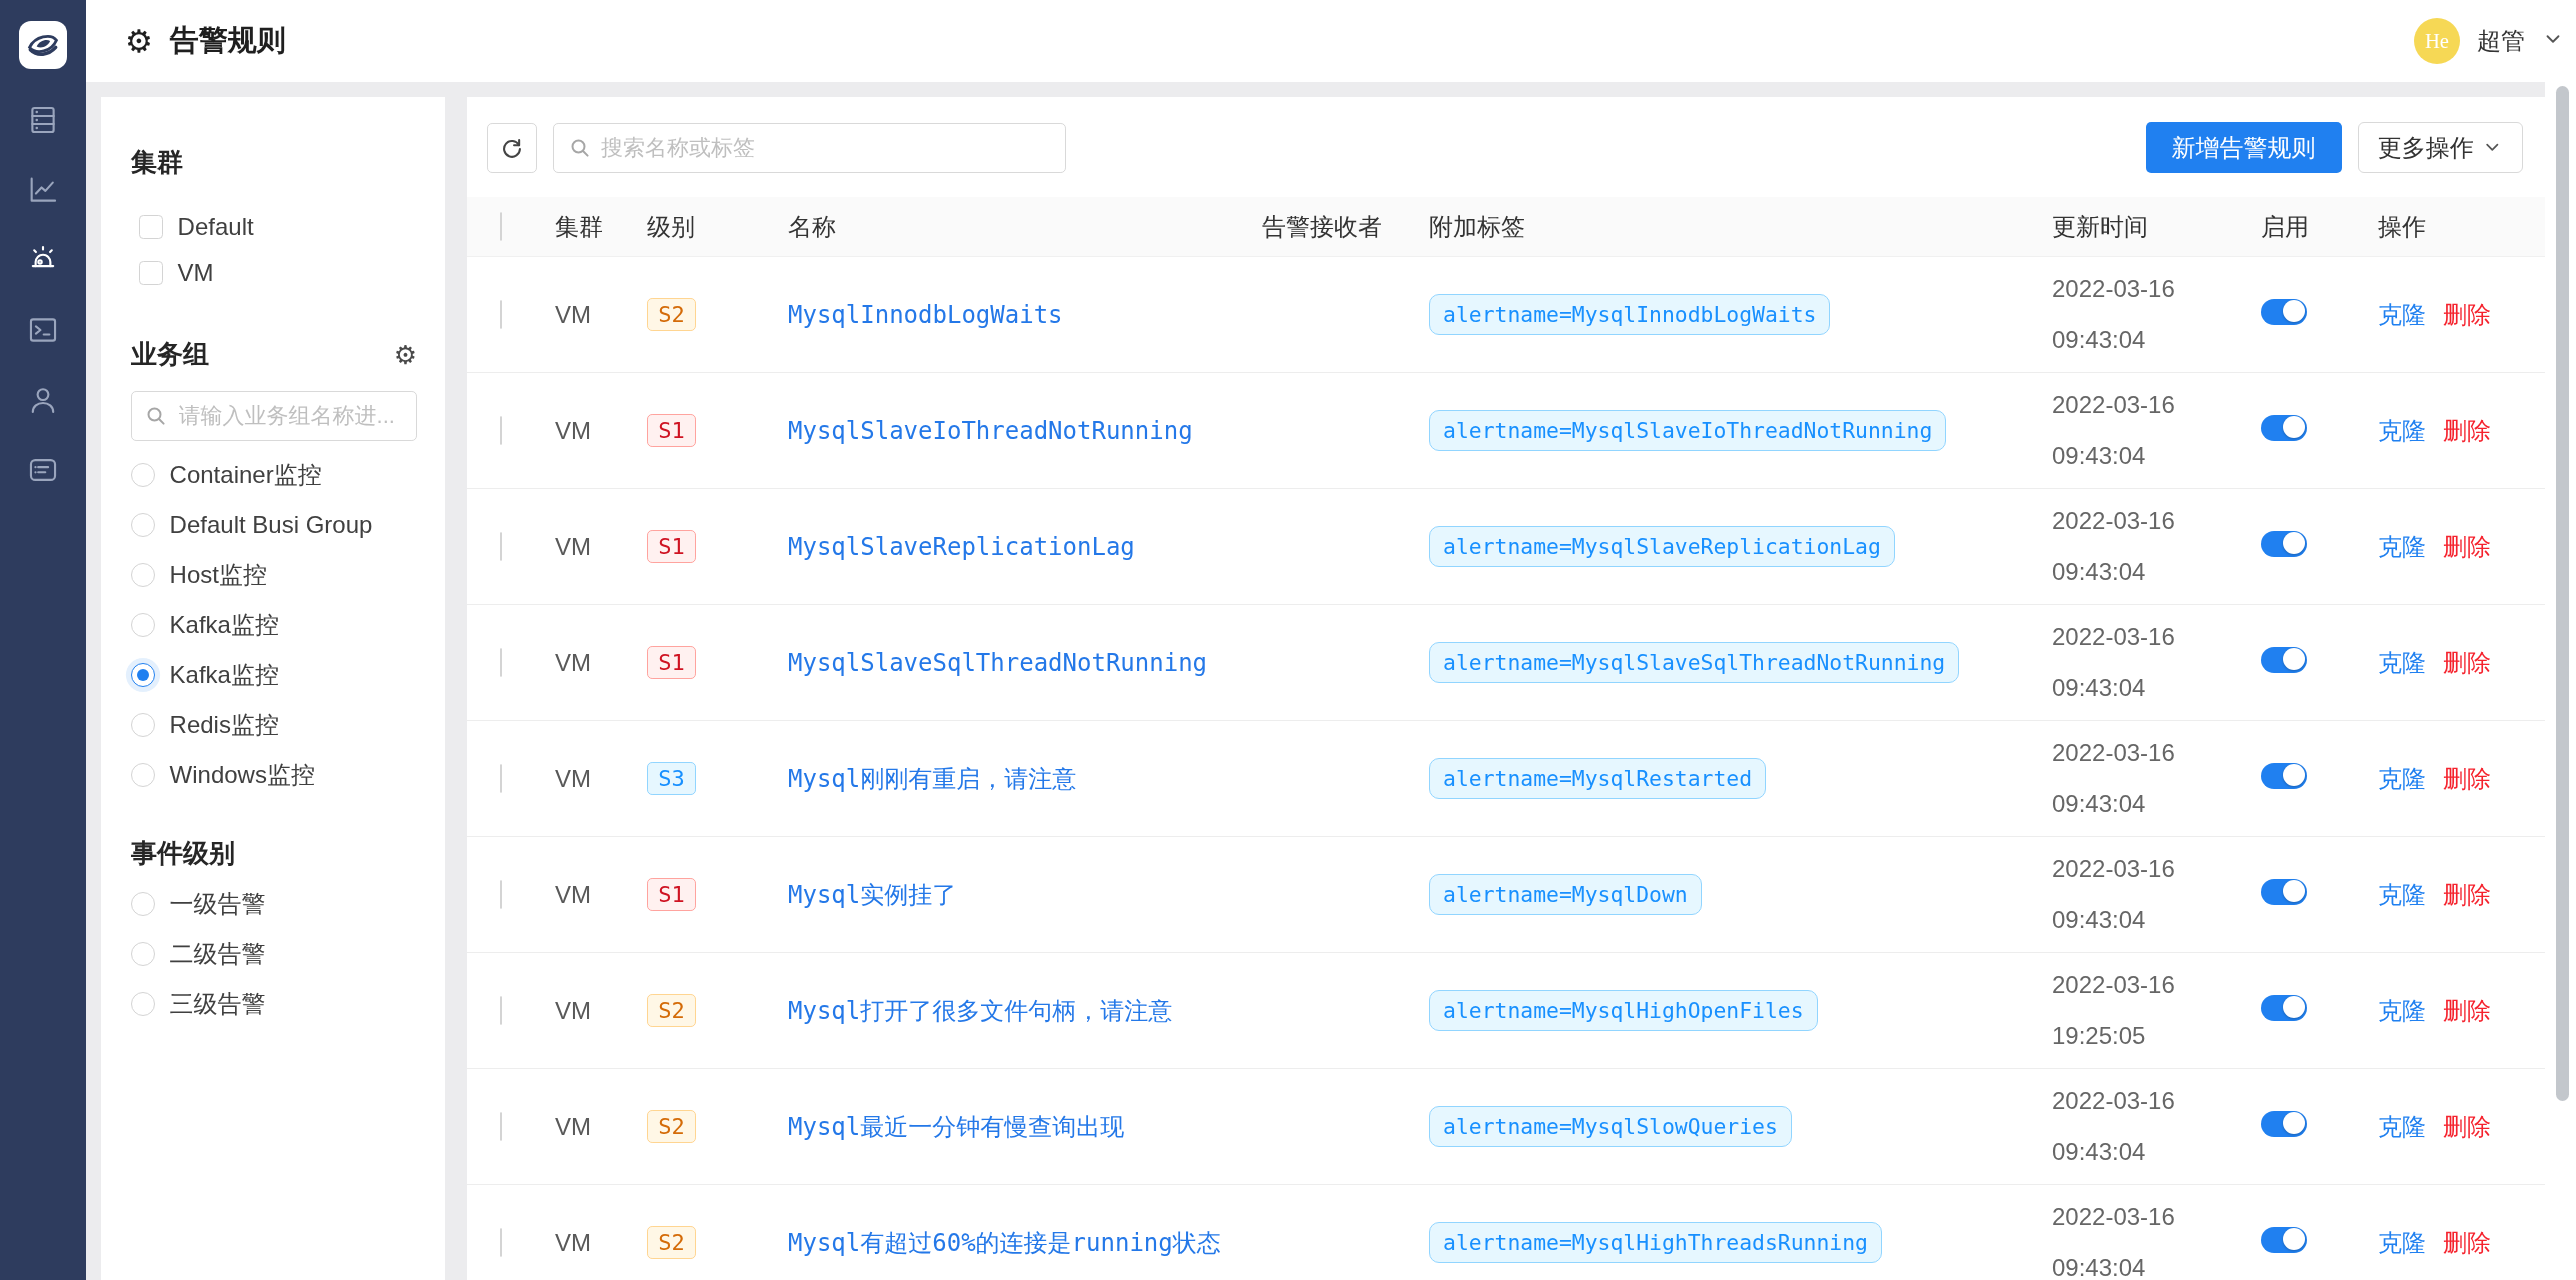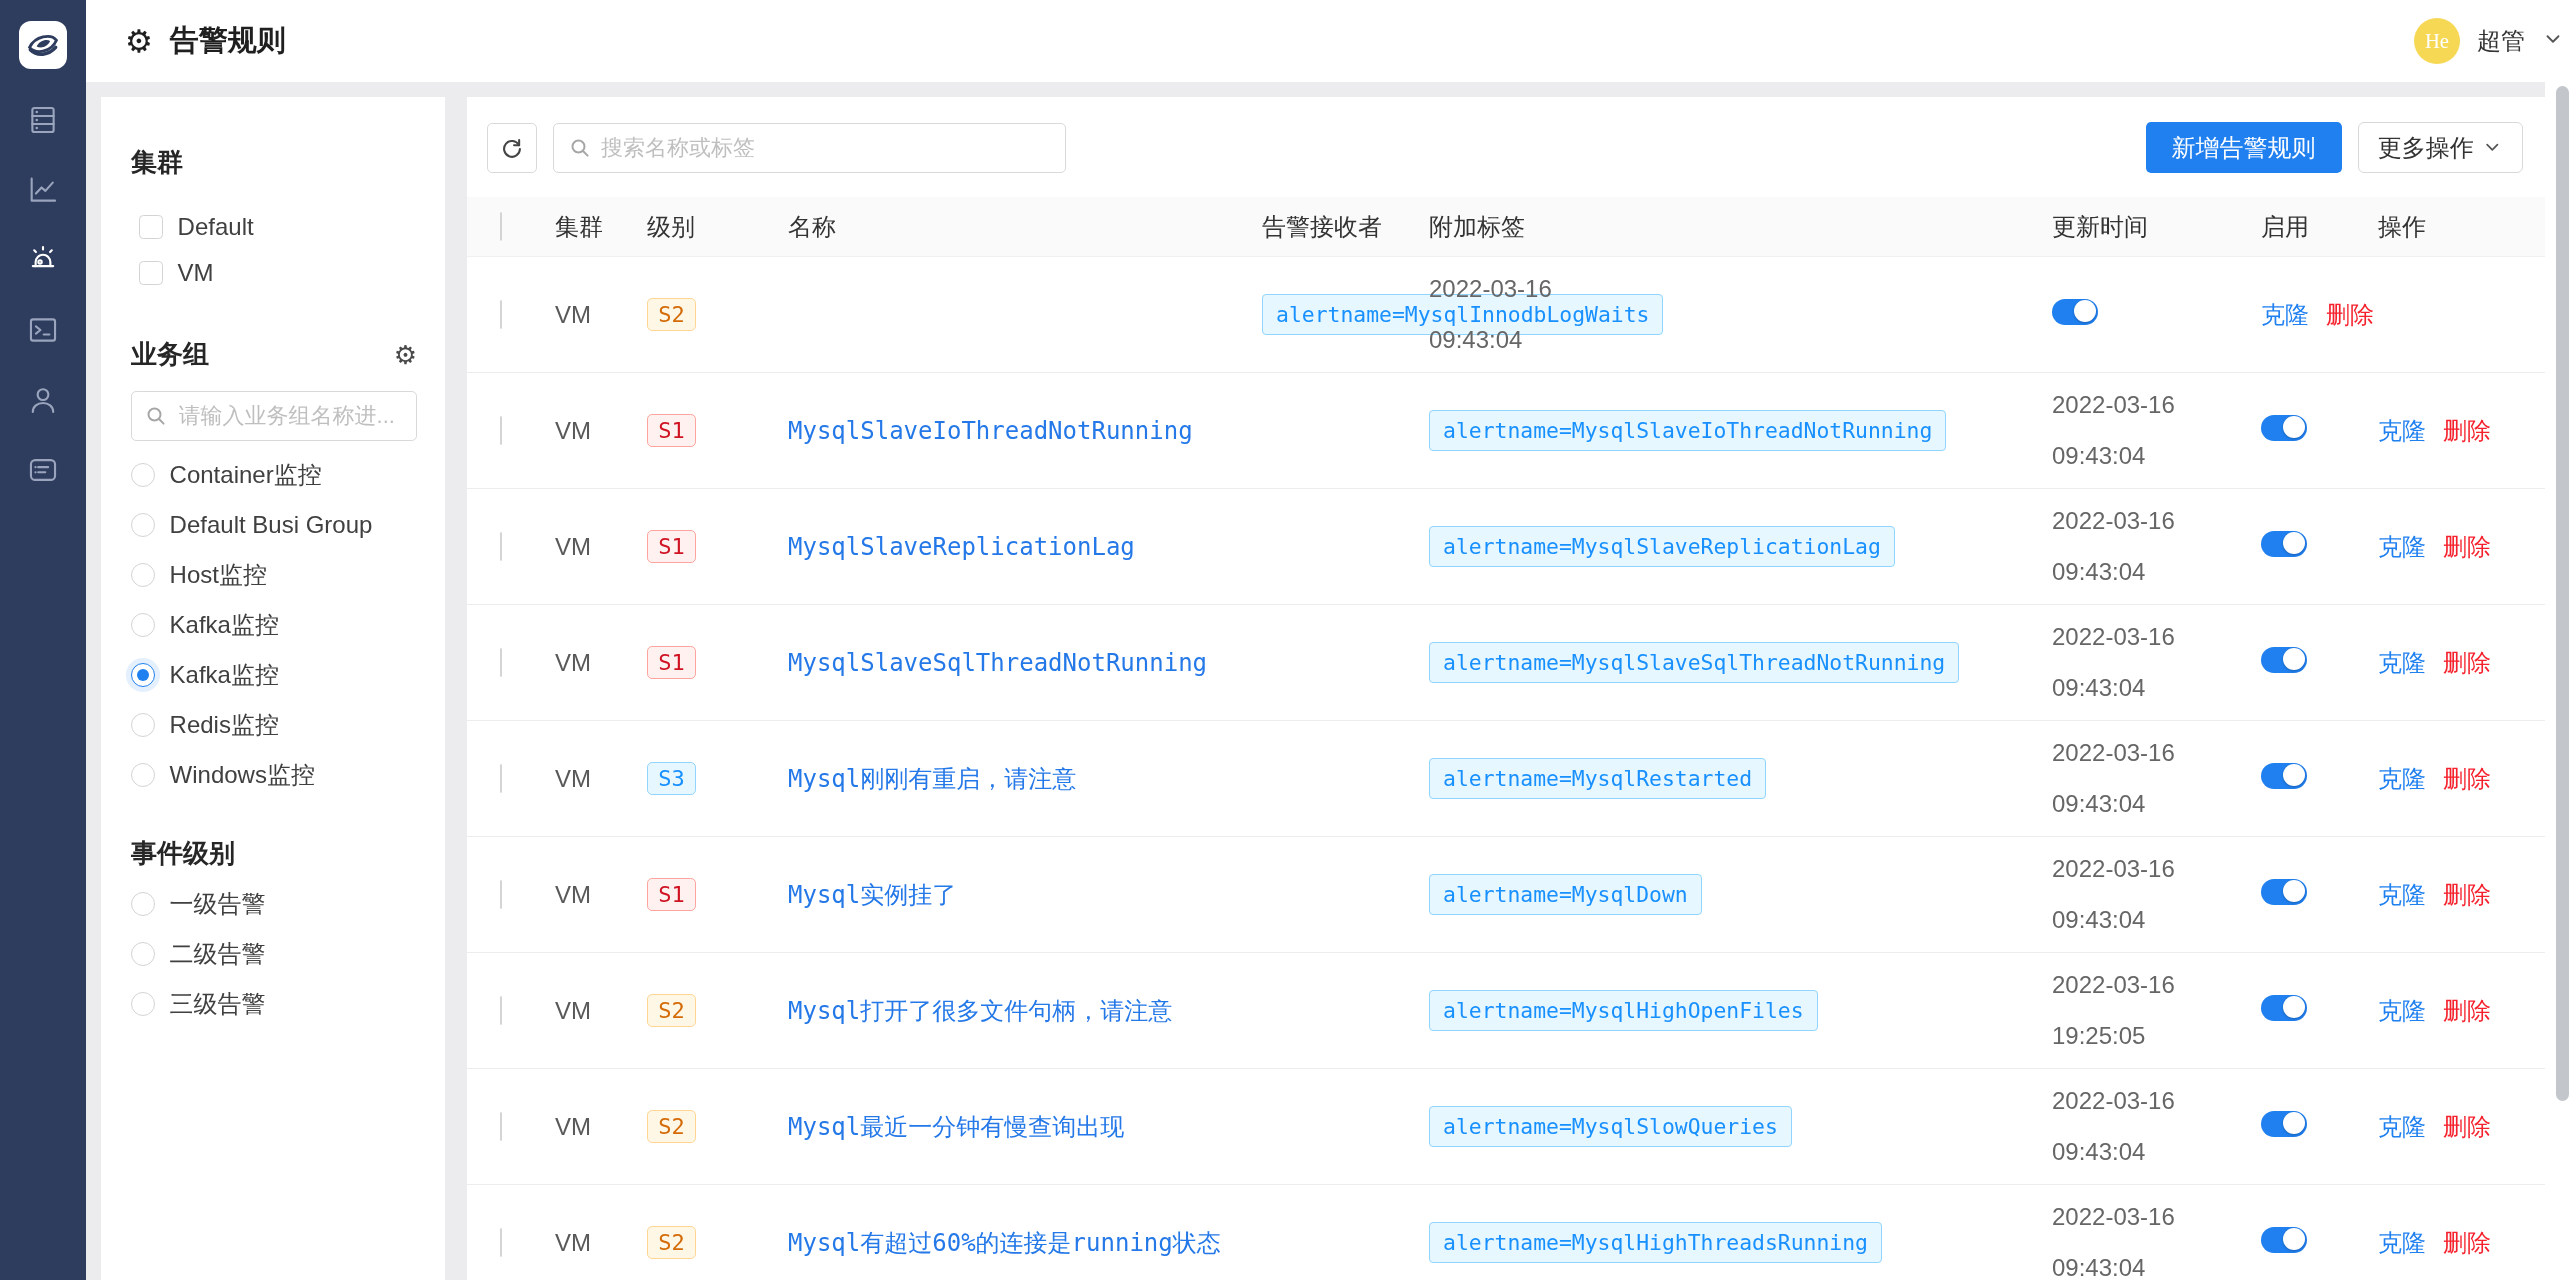--- a/index.html
+++ b/index.html
@@ -73,21 +73,21 @@
   
   .grid-cols{display:grid;grid-template-columns:55px 92px 141px 474px 167px 623px 209px 117px 1fr;
              padding-left:33px;align-items:center;}
   .thead{height:59px;background:#fafafa;font-size:24px;font-weight:500;color:#333;border-bottom:1.7px solid #f0f0f0;}
   .trow{height:115px;border-bottom:1.7px solid #ededed;font-size:24px;color:#595959;}
   .cell{min-width:0;}
   .rule-link{font-family:"DejaVu Sans Mono","Liberation Mono",monospace;color:#2478e8;text-decoration:none;
              font-size:24px;cursor:pointer;white-space:nowrap;}
   .chip{display:inline-block;font-family:"DejaVu Sans Mono","Liberation Mono",monospace;font-size:21.4px;
         color:var(--s3-text,#1890ff);background:var(--s3-bg,#e6f7ff);border:1.7px solid var(--s3-border,#91d5ff);
-        border-radius:4px;padding:6.9px 13px;white-space:nowrap;}
+        border-radius:10px;padding:6.9px 13px;white-space:nowrap;}
   .badge{display:inline-block;font-family:"DejaVu Sans Mono","Liberation Mono",monospace;font-size:22px;
          border:1.7px solid;border-radius:5.1px;padding:4.3px 10.3px;line-height:1;}
   .badge.s1{color:var(--s1-text,#cf1322);background:var(--s1-bg,#fff1f0);border-color:var(--s1-border,#ffa39e);}
   .badge.s2{color:var(--s2-text,#d46b08);background:var(--s2-bg,#fff7e6);border-color:var(--s2-border,#ffd591);}
   .badge.s3{color:var(--s3-text,#1890ff);background:var(--s3-bg,#e6f7ff);border-color:var(--s3-border,#91d5ff);}
   .c-time{display:flex;flex-direction:column;gap:27.4px;font-size:24px;color:#666;line-height:1;}
   .switch{width:46px;height:26px;border-radius:13px;background:var(--accent,#2080f0);position:relative;display:inline-block;cursor:pointer;}
   .switch::after{content:"";position:absolute;top:1.7px;right:1.7px;width:22px;height:22px;border-radius:50%;background:#fff;
                  box-shadow:0 0.9px 2.6px rgba(0,0,0,.25);}
   .c-ops{display:flex;gap:17px;white-space:nowrap;}
@@ -280,20 +280,21 @@
     <div class="cell">更新时间</div>
     <div class="cell">启用</div>
     <div class="cell">操作</div>
   </div>
 
   <div id="tbody">
   <div class="trow grid-cols">
     <div class="cell"><span class="checkbox"></span></div>
     <div class="cell">VM</div>
     <div class="cell"><span class="badge s2">S2</span></div>
+    <div class="cell"><a class="rule-link">MysqlInnodbLogWaits</a></div>
     <div class="cell"></div>
     <div class="cell"><span class="chip">alertname=MysqlInnodbLogWaits</span></div>
     <div class="cell c-time">
       <span>2022-03-16</span>
       <span>09:43:04</span>
     </div>
     <div class="cell"><span class="switch"></span></div>
     <div class="cell c-ops">
       <a class="op-clone">克隆</a>
       <a class="op-del">删除</a>

